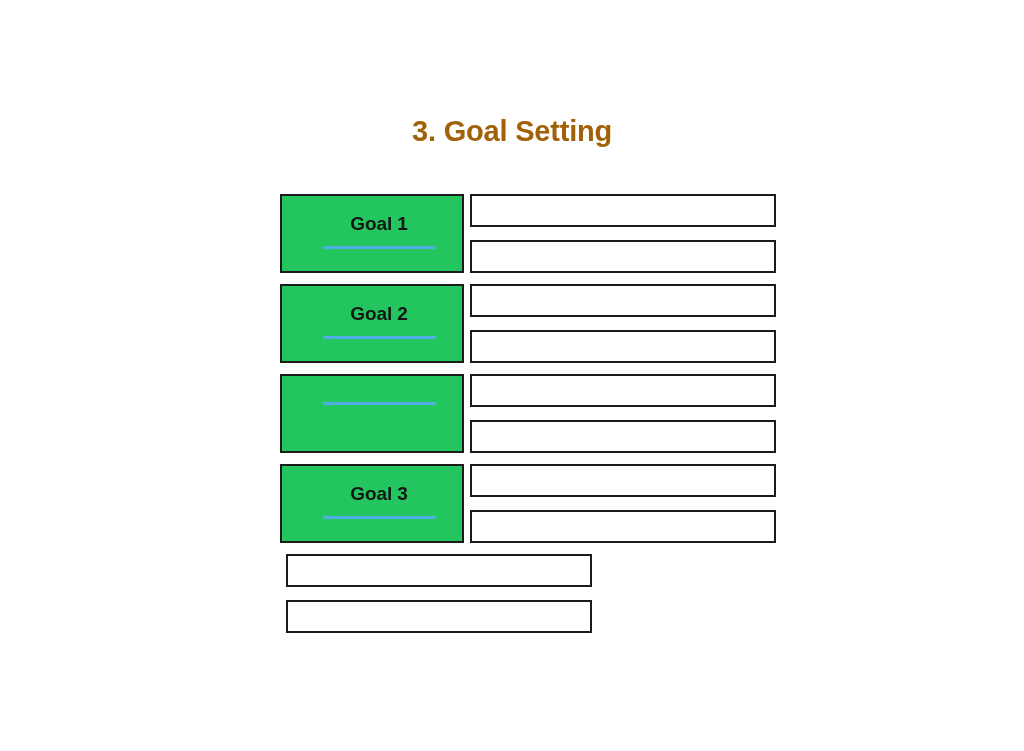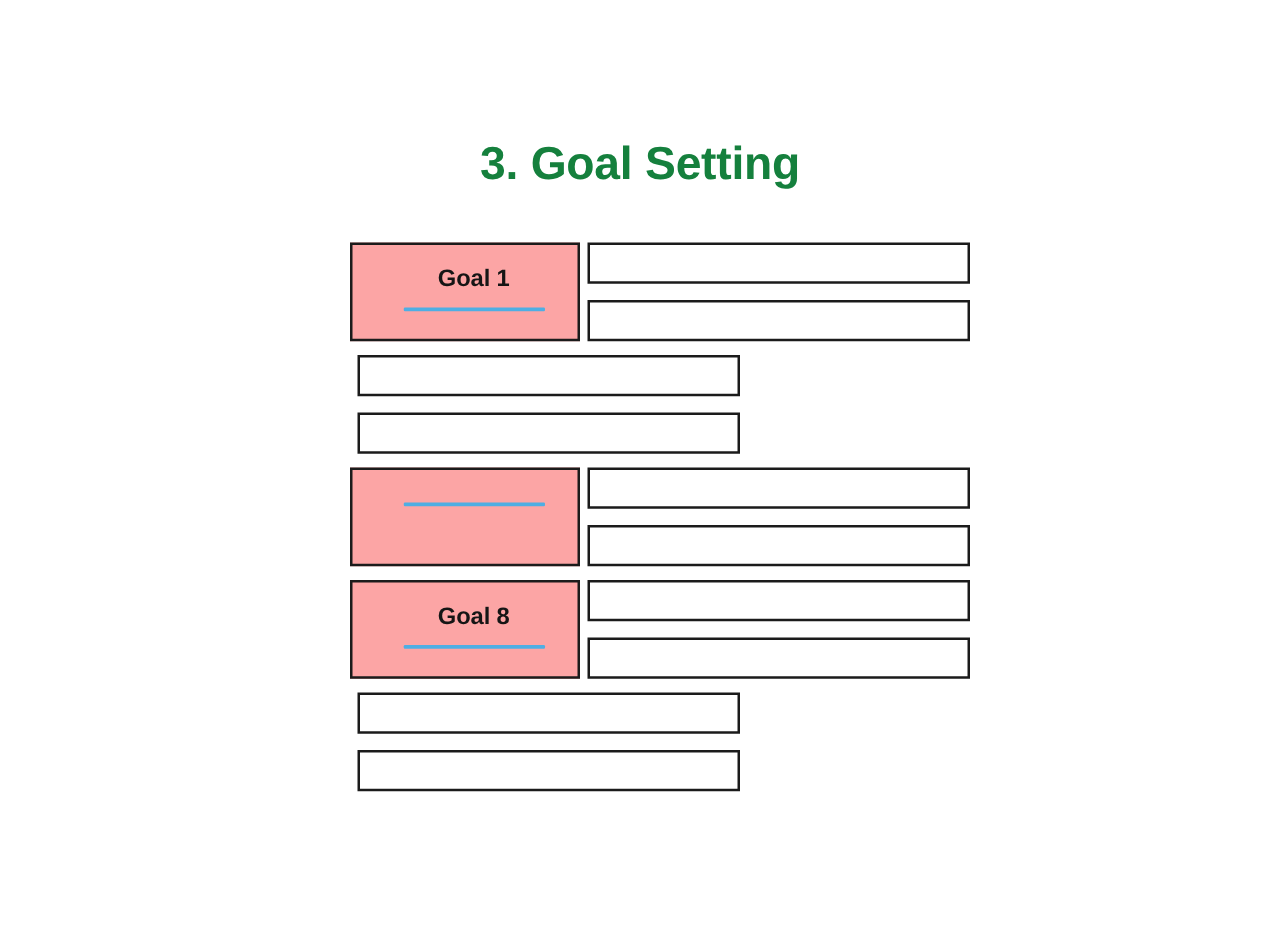--- a/index.html
+++ b/index.html
@@ -24,24 +24,24 @@
     box-sizing: border-box;
   }
 
   
   .page-title {
     position: absolute;
     left: 0;
     top: 112px;
     width: 1024px;
     text-align: center;
-    font-size: 37px;
+    font-size: 29px;
     font-weight: 700;
     letter-spacing: -0.2px;
-    color: #15803d;
+    color: #a16207;
     line-height: 38px;
     white-space: nowrap;
   }
 
   
   .worksheet {
     position: absolute;
     left: 280px;
     top: 194px;
     width: 496px;
@@ -58,21 +58,21 @@
     margin-bottom: 0;
   }
 
   
   .goal-label-box {
     position: relative;
     width: 184px;
     height: 79px;
     box-sizing: border-box;
     border: 2px solid #1b1b1b;
-    background: #fca5a5;
+    background: #22c55e;
     flex: 0 0 184px;
   }
 
   .goal-label-inner {
     position: absolute;
     left: 0;
     right: 0;
     top: 16px;
     text-align: center;
   }
@@ -133,20 +133,26 @@
           <span class="goal-underline"></span>
         </div>
       </div>
       <div class="goal-fields">
         <div class="goal-field"></div>
         <div class="goal-field"></div>
       </div>
     </div>
 
     <div class="goal-row">
+      <div class="goal-label-box">
+        <div class="goal-label-inner">
+          <span class="goal-label-text">Goal 2</span>
+          <span class="goal-underline"></span>
+        </div>
+      </div>
       <div class="goal-fields">
         <div class="goal-field"></div>
         <div class="goal-field"></div>
       </div>
     </div>
 
     <div class="goal-row">
       <div class="goal-label-box">
         <div class="goal-label-inner">
           <span class="goal-underline"></span>
@@ -154,21 +160,21 @@
       </div>
       <div class="goal-fields">
         <div class="goal-field"></div>
         <div class="goal-field"></div>
       </div>
     </div>
 
     <div class="goal-row">
       <div class="goal-label-box">
         <div class="goal-label-inner">
-          <span class="goal-label-text">Goal 8</span>
+          <span class="goal-label-text">Goal 3</span>
           <span class="goal-underline"></span>
         </div>
       </div>
       <div class="goal-fields">
         <div class="goal-field"></div>
         <div class="goal-field"></div>
       </div>
     </div>
 
     <div class="goal-row">

